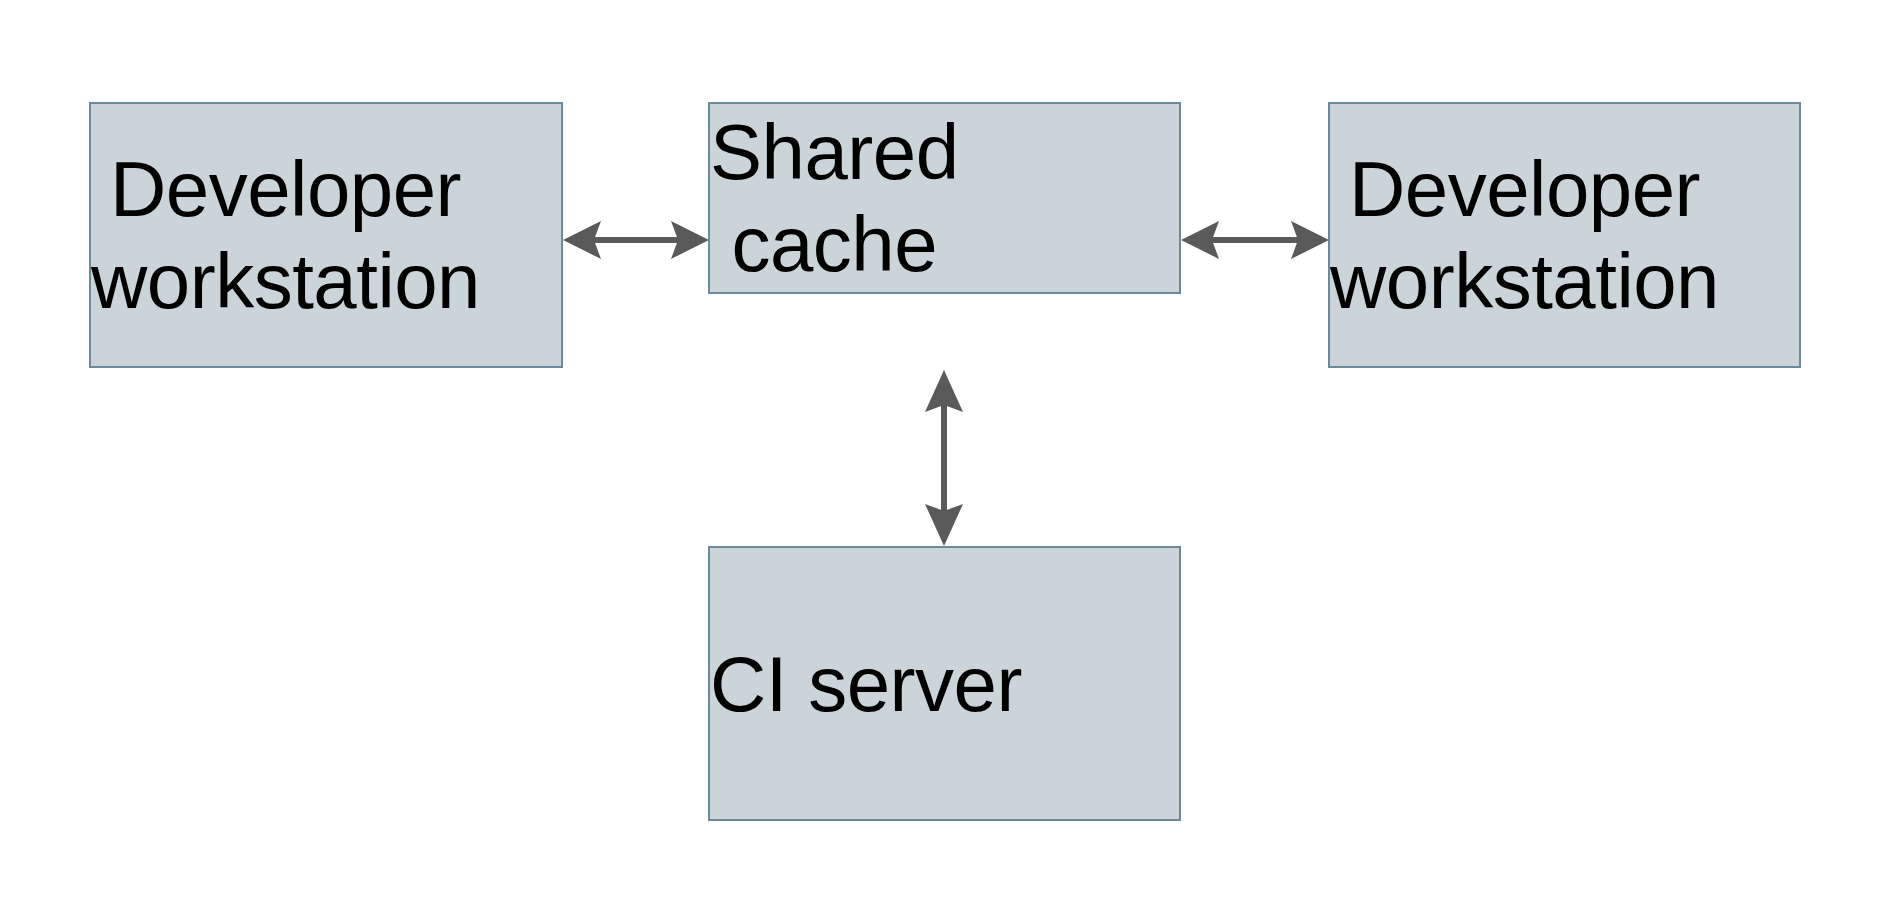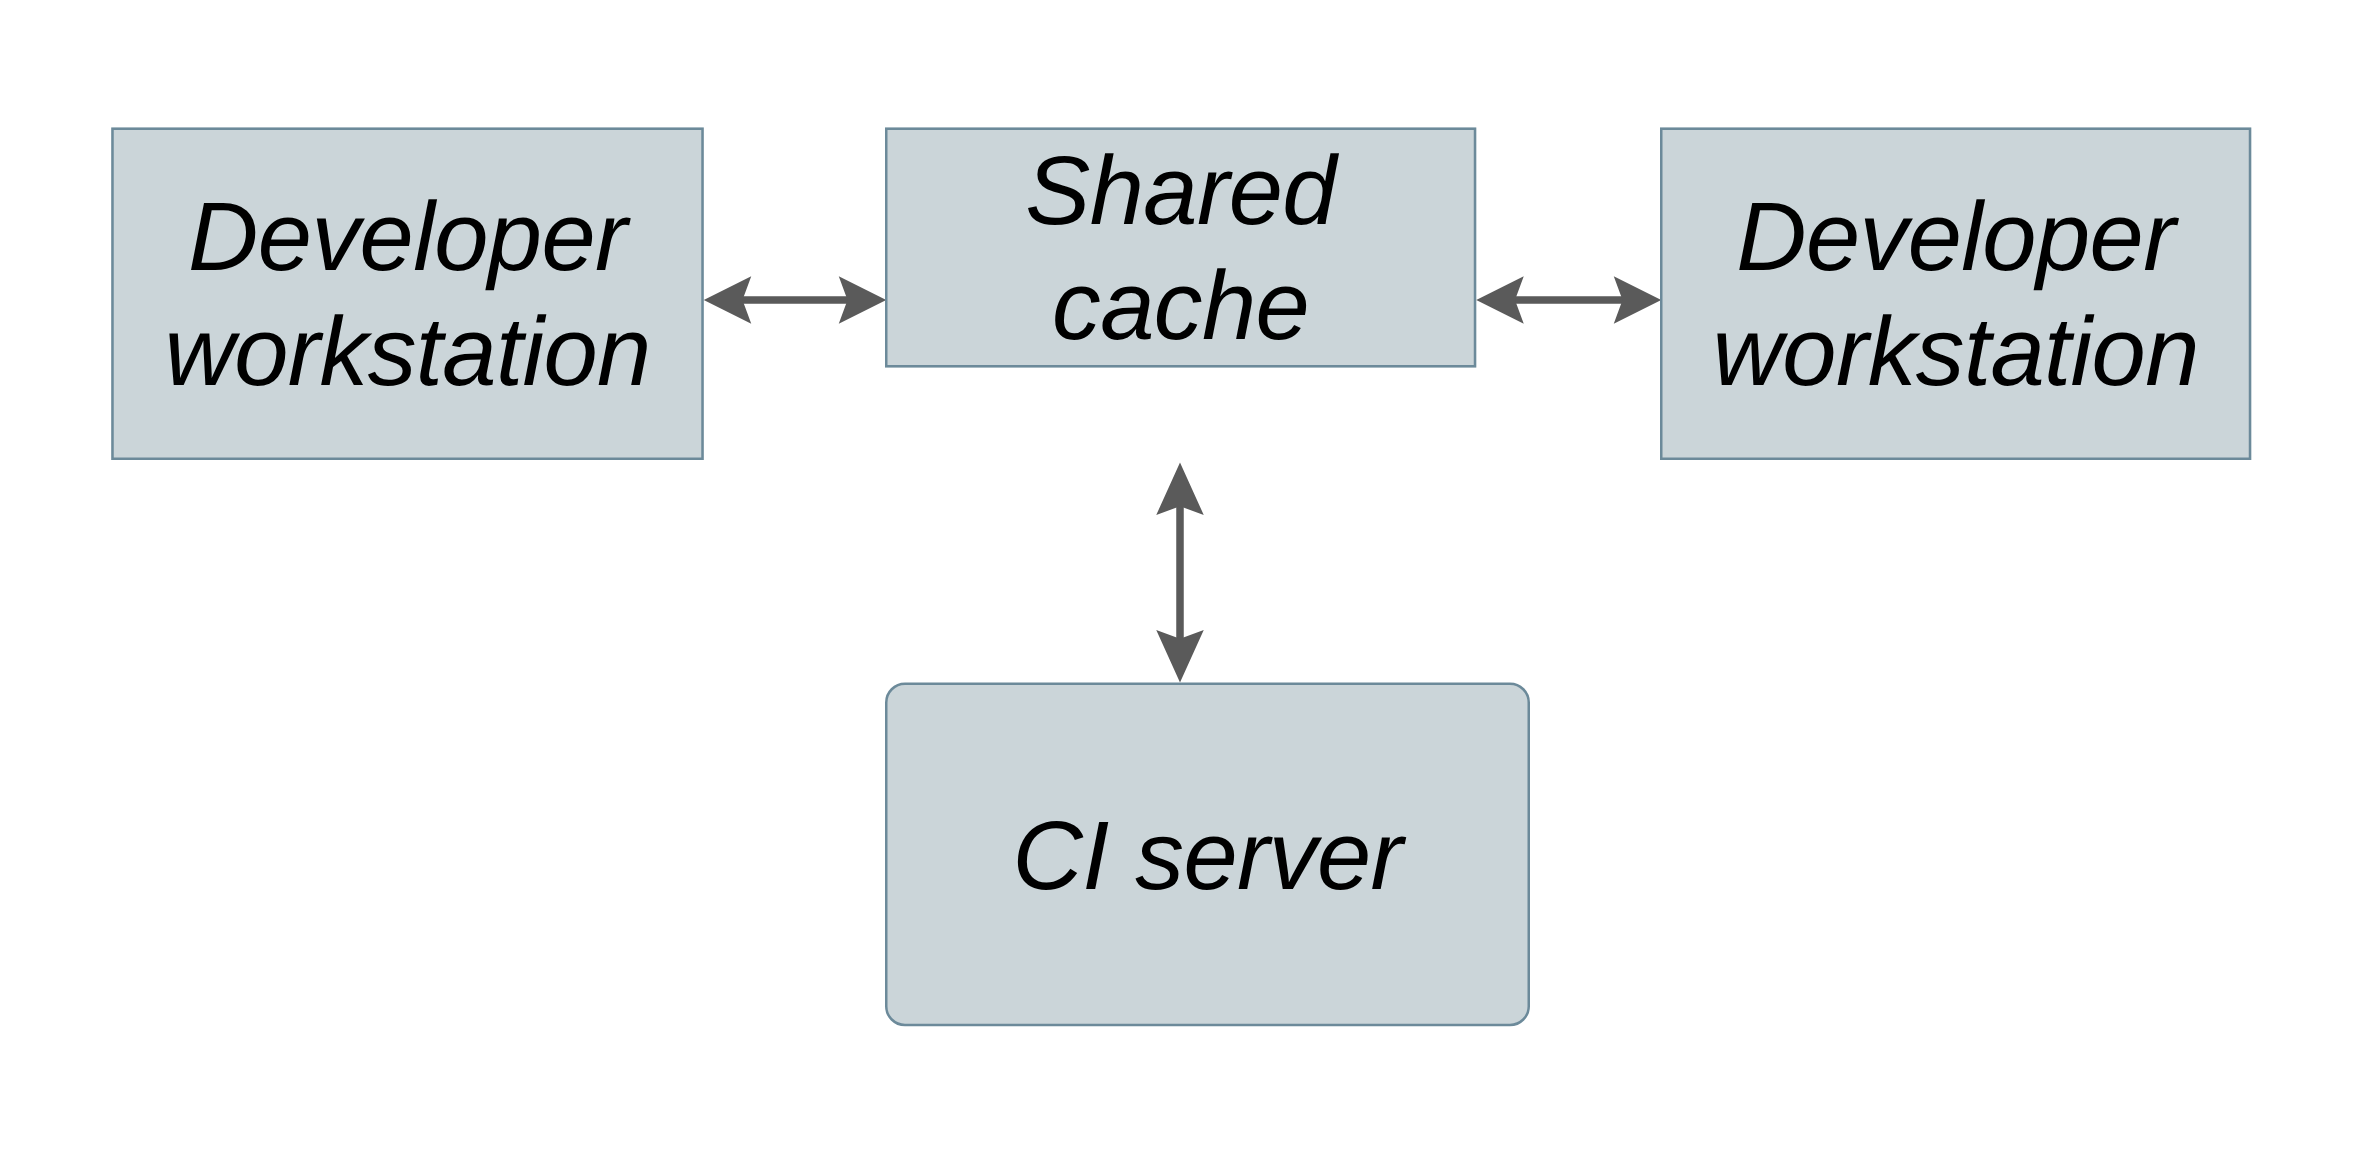--- a/index.html
+++ b/index.html
@@ -18,44 +18,43 @@
     background: #ffffff;
     overflow: hidden;
   }
   .node {
     position: absolute;
     box-sizing: border-box;
     background: #cbd5d9;
     border: 2px solid #6c8a9a;
     display: flex;
     align-items: center;
-    justify-content: center;
+    justify-content: flex-start;
     text-align: center;
-    font-style: italic;
   }
   .node-label {
     font-size: 78px;
     line-height: 92px;
     color: #000000;
     font-weight: 400;
     letter-spacing: -0.5px;
     white-space: pre-line;
   }
   .edge {
     position: absolute;
   }
   .edge svg {
     display: block;
     overflow: visible;
   }
   
   #node-dev-left   { left: 89px;   top: 102px;  width: 474px; height: 266px; }
   #node-cache      { left: 708px;  top: 102px;  width: 473px; height: 192px; }
   #node-dev-right  { left: 1328px; top: 102px;  width: 473px; height: 266px; }
-  #node-ci         { left: 708px;  top: 546px;  width: 516px; height: 275px; border-radius: 16px; }
+  #node-ci         { left: 708px;  top: 546px;  width: 473px; height: 275px; }
   
   #edge-left       { left: 561px;  top: 209px;  width: 150px; height: 62px; }
   #edge-right      { left: 1179px; top: 209px;  width: 152px; height: 62px; }
   #edge-ci         { left: 913px;  top: 368px;  width: 62px;  height: 180px; }
 </style>
 </head>
 <body>
 
 <div id="canvas">
 

